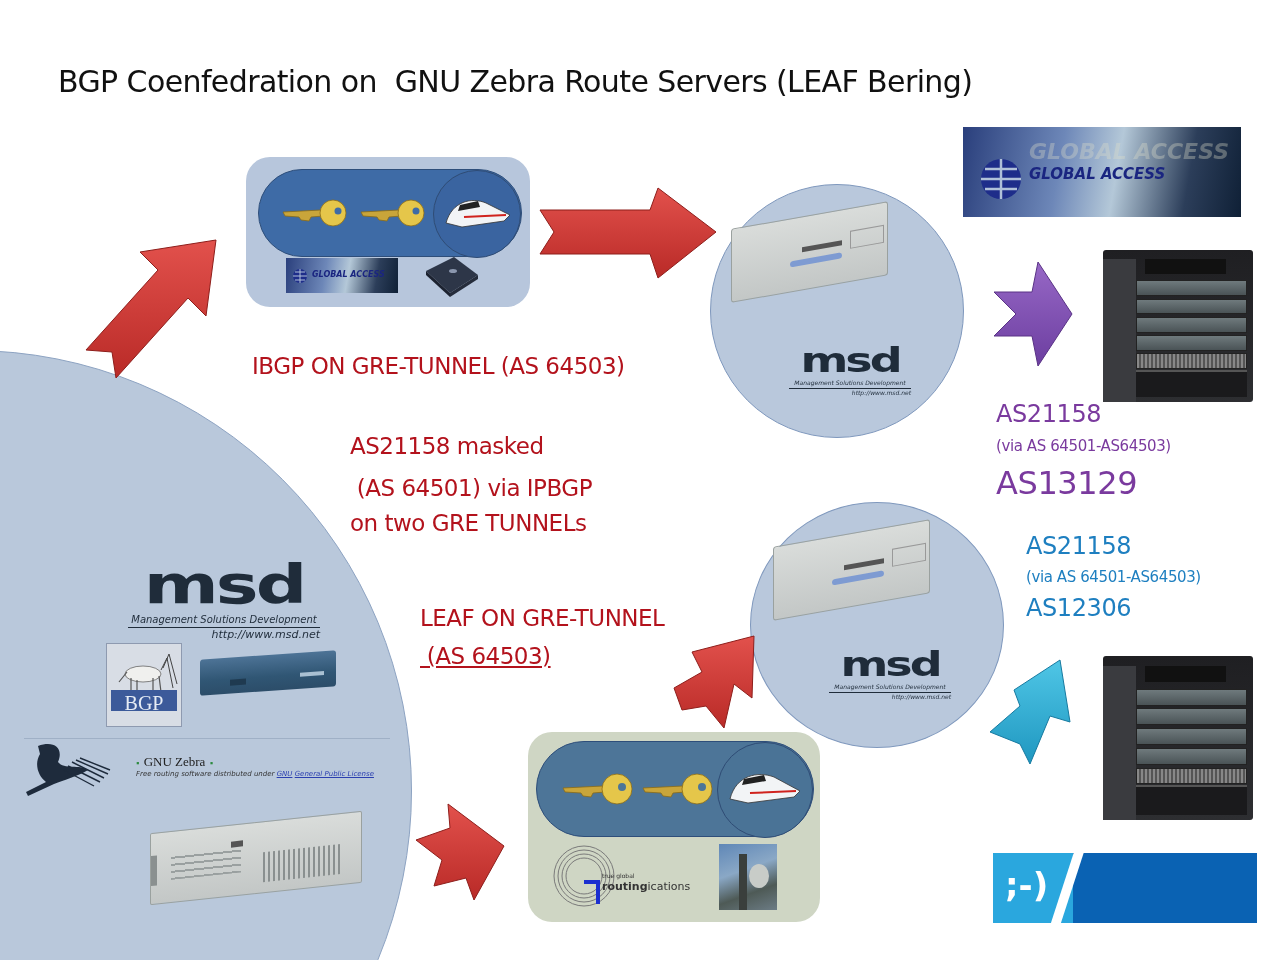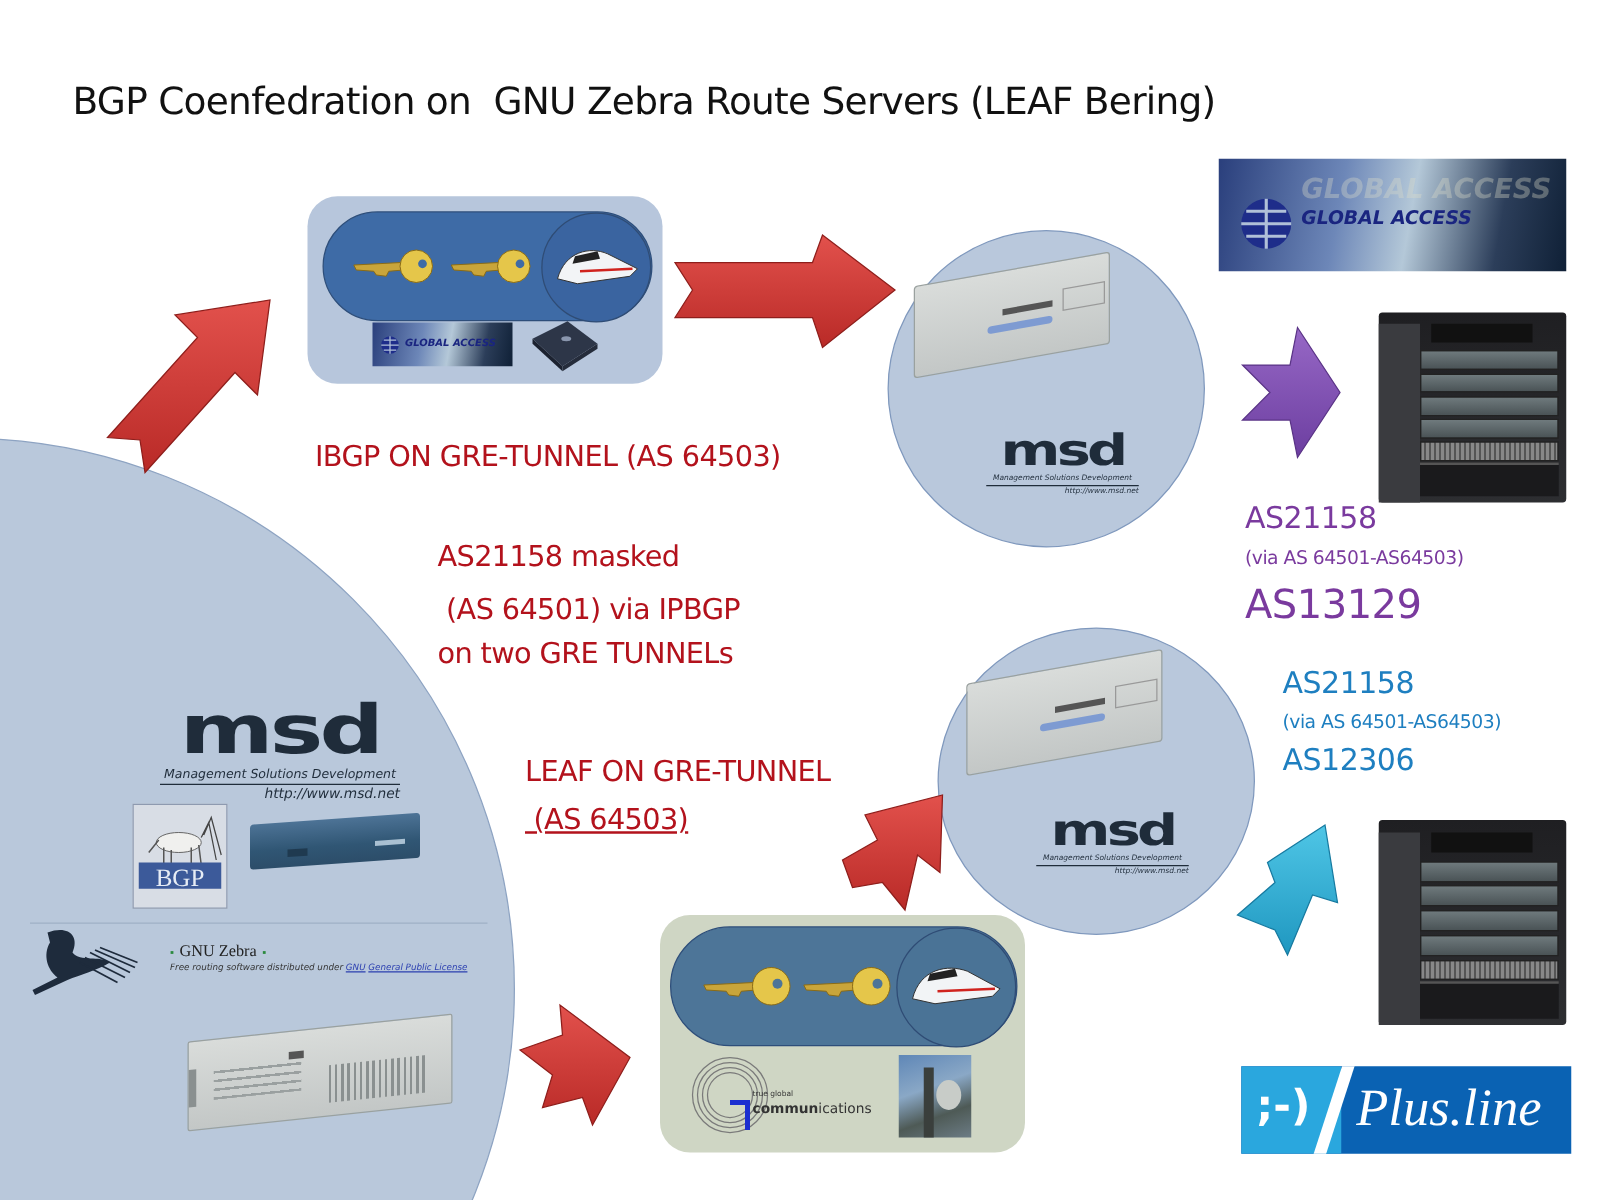--- a/index.html
+++ b/index.html
@@ -11,21 +11,21 @@
   .blue-text { color: #1e7fc0; font-family: "DejaVu Sans", sans-serif; letter-spacing: -0.4px; white-space: pre; }
   .big-circle { left: -470px; top: 350px; width: 880px; height: 880px; border-radius: 50%; background: #b9c8db; border: 1px solid #8da3c2; }
   .server-circle { border-radius: 50%; background: #b9c8dc; border: 1px solid #7f98bd; }
   .tunnel-box { border-radius: 24px; }
   .pill { border-radius: 60px; border: 1px solid #2e4e7a; }
   .pill .train-circle { position: absolute; right: 0; top: 0; border-radius: 50%; border: 1px solid #2f4c75; }
   .msd-logo { font-family: "DejaVu Sans", sans-serif; font-weight: bold; color: #1f2c3a; text-align: center; }
   .msd-word { font-size: 48px; letter-spacing: -3px; line-height: 1; font-weight: 900; transform: scaleY(0.75); display: block; }
   .msd-sub { font-style: italic; font-weight: normal; border-bottom: 1px solid #1f2c3a; padding-bottom: 2px; display: block; white-space: nowrap; }
   .msd-url { font-style: italic; font-weight: normal; text-align: right; display: block; white-space: nowrap; }
-  .ga-banner { background: linear-gradient(100deg, #2a3f7c 0%, #6d87b8 35%, #b4c8d8 55%, #2c3e5a 80%, #0f2036 100%); overflow: hidden; margin-left: 12px; }
+  .ga-banner { background: linear-gradient(100deg, #2a3f7c 0%, #6d87b8 35%, #b4c8d8 55%, #2c3e5a 80%, #0f2036 100%); overflow: hidden; }
   .ga-text { font-family: "DejaVu Sans", sans-serif; font-weight: bold; font-style: italic; color: #1a2580; white-space: nowrap; }
   .ga-ghost { font-family: "DejaVu Sans", sans-serif; font-weight: bold; font-style: italic; color: rgba(220,220,200,0.35); white-space: nowrap; }
   .rack { background: linear-gradient(180deg, #1f1f22 0%, #2d2e31 100%); border-radius: 3px; }
   .rack .slot { position: absolute; left: 22%; right: 4%; height: 9%; background: linear-gradient(180deg, #6f7a7d 0%, #4a5356 100%); border: 1px solid #222; }
   .rack .side { position: absolute; left: 0; top: 6%; width: 22%; bottom: 0; background: #3a3b3f; }
   .rack .psu { position: absolute; left: 22%; right: 4%; bottom: 3%; height: 17%; background: #1a1a1c; border-top: 2px solid #555; }
   .plusline { background: #0a62b3; overflow: hidden; }
   .plusline .left { position: absolute; left: 0; top: 0; bottom: 0; width: 80px; background: #2aa7de; }
   .plusline .smiley { position: absolute; left: 12px; top: 12px; font-size: 34px; color: #fff; font-family: "DejaVu Sans", sans-serif; font-weight: bold; white-space: nowrap; }
   .plusline .name { position: absolute; left: 92px; top: 10px; font-size: 42px; color: #fff; font-family: "Liberation Serif", serif; font-style: italic; white-space: nowrap; }
@@ -147,21 +147,21 @@
   </div>
   <div class="abs tgc-logo" style="left:24px; top:108px; width:150px; height:70px;">
     <svg class="abs" width="70" height="70" style="left:0; top:0;">
       <circle cx="32" cy="36" r="30" fill="none" stroke="#7a7a7a" stroke-width="1"></circle>
       <circle cx="32" cy="36" r="26" fill="none" stroke="#7a7a7a" stroke-width="1"></circle>
       <circle cx="32" cy="36" r="22" fill="none" stroke="#7a7a7a" stroke-width="1"></circle>
       <circle cx="32" cy="36" r="18" fill="none" stroke="#7a7a7a" stroke-width="1"></circle>
       <path d="M32 42 H46 V64" stroke="#1b2fd0" stroke-width="4" fill="none"></path>
     </svg>
     <span class="abs" style="left:50px; top:32px; font-size:6px;">true global</span>
-    <span class="abs" style="left:50px; top:40px; font-size:11px;"><b>commun</b><span>ications</span></span>
+    <span class="abs" style="left:50px; top:40px; font-size:11px;"><b>routing</b><span>ications</span></span>
   </div>
   <div class="abs antenna-photo" style="left:191px; top:112px; width:58px; height:66px;">
     <div class="abs" style="left:20px; top:10px; width:8px; height:56px; background:#3a3f3c;"></div>
     <div class="abs" style="left:30px; top:20px; width:20px; height:24px; border-radius:50%; background:#c8ccc8;"></div>
   </div>
 </div>
 
 <div class="abs server-circle" style="left:710px; top:184px; width:252px; height:252px;">
   <div class="abs pc" style="left:20px; top:30px; width:155px; height:72px; transform: skewY(-10deg); border-radius:3px;">
     <div class="abs" style="left:70px; top:30px; width:40px; height:5px; background:#555;"></div>
@@ -268,14 +268,13 @@
 <div class="abs purple-text" style="left:996px; top:464px; font-size:32px;">AS13129</div>
 
 <div class="abs blue-text" style="left:1026px; top:532px; font-size:24px;">AS21158</div>
 <div class="abs blue-text" style="left:1026px; top:568px; font-size:15px;">(via AS 64501-AS64503)</div>
 <div class="abs blue-text" style="left:1026px; top:594px; font-size:24px;">AS12306</div>
 
 <div class="abs plusline" style="left:993px; top:853px; width:264px; height:70px;">
   <div class="left"></div>
   <div class="slash"></div>
   <div class="smiley">;-)</div>
-  <div class="name">Plus.line</div>
 </div>
 
 </body></html>

